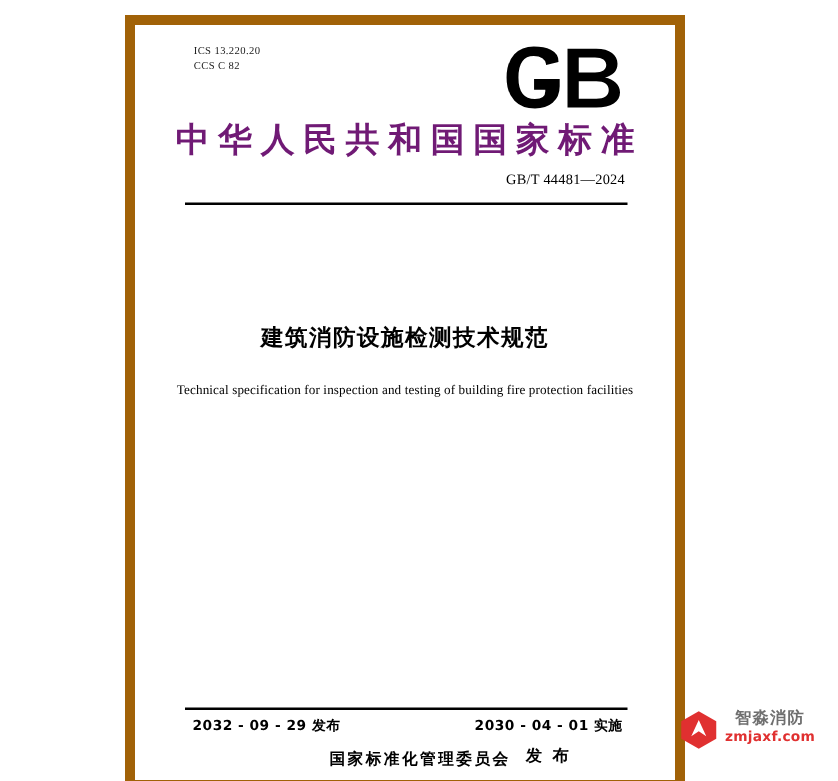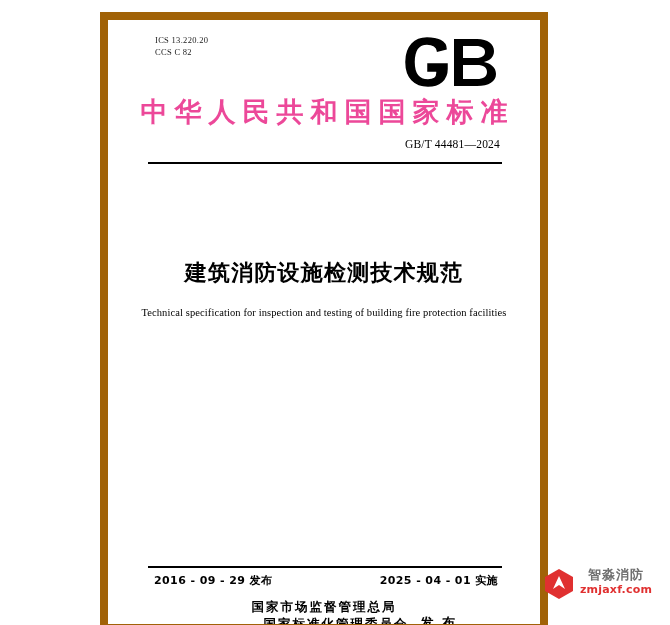--- a/index.html
+++ b/index.html
@@ -68,21 +68,21 @@
   .cn-title {
     position: absolute;
     left: 0;
     right: 0;
     top: 74px;
     text-align: center;
     font-family: Liberation Mono, monospace;
     font-size: 27px;
     font-weight: bold;
     letter-spacing: 7px;
-    color: #ec4899;
+    color: #701a75;
     padding-left: 7px;
   }
 
   .std-number {
     position: absolute;
     right: 40px;
     top: 118px;
     font-family: "Liberation Serif", serif;
     font-size: 11.5px;
     color: #000000;
@@ -106,21 +106,21 @@
     background: #000000;
   }
 
   .subject-cn {
     position: absolute;
     left: 0;
     right: 0;
     top: 238px;
     text-align: center;
     font-family: "DejaVu Sans", "Liberation Sans", sans-serif;
-    font-size: 22px;
+    font-size: 18px;
     font-weight: bold;
     letter-spacing: 1.2px;
     color: #000000;
   }
 
   .subject-en {
     position: absolute;
     left: 0;
     right: 0;
     top: 287px;
@@ -247,25 +247,24 @@
 
       <div class="std-number">GB/T 44481—2024</div>
 
       <div class="rule-top"></div>
 
       <div class="subject-cn">建筑消防设施检测技术规范</div>
       <div class="subject-en">Technical specification for inspection and testing of building fire protection facilities</div>
 
       <div class="rule-bottom"></div>
 
-      <div class="date-issue">2016 - 09 - 29 发布</div>
-      <div class="date-effective">2025 - 04 - 01 实施</div>
+      <div class="date-issue">2032 - 09 - 29 发布</div>
+      <div class="date-effective">2030 - 04 - 01 实施</div>
 
       <div class="issuer">
-        <div>国家市场监督管理总局</div>
         <div class="line2-wrap">
           <span>国家标准化管理委员会</span>
           <span class="publish-word">发 布</span>
         </div>
       </div>
 
     </div>
   </div>
 
   <div class="watermark">

